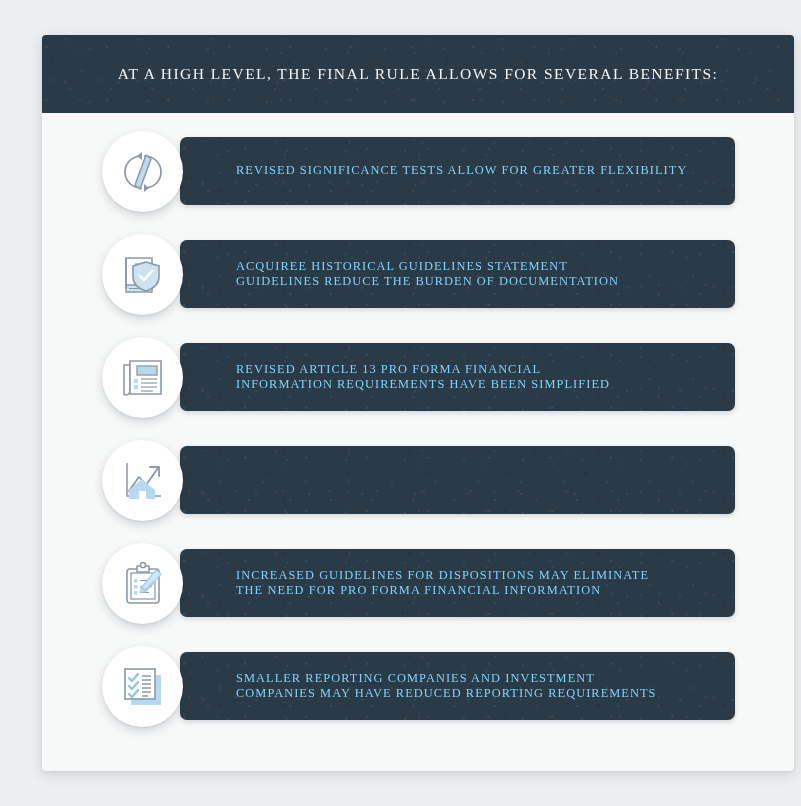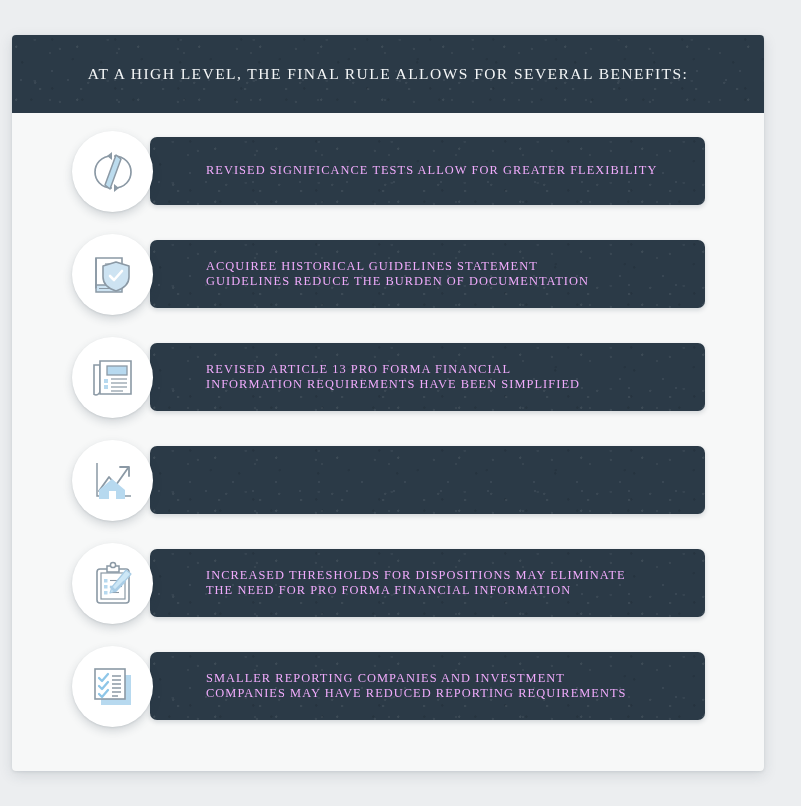--- a/index.html
+++ b/index.html
@@ -17,21 +17,21 @@
 
   .page {
     position: relative;
     width: 801px;
     height: 806px;
   }
 
   
   .card {
     position: absolute;
-    left: 12px;
+    left: 42px;
     top: 35px;
     width: 752px;
     height: 736px;
     background: #f7f8f8;
     border-radius: 4px;
     box-shadow: 0 4px 14px rgba(40,55,70,0.13), 0 1px 3px rgba(40,55,70,0.10);
     overflow: hidden;
   }
 
   
@@ -103,21 +103,21 @@
     box-shadow: 0 2px 5px rgba(40,55,70,0.18);
     overflow: hidden;
     display: flex;
     align-items: center;
   }
 
   .bar-text {
     position: relative;
     z-index: 2;
     padding-left: 56px;
-    color: #f0abfc;
+    color: #7dd3fc;
     font-size: 12.4px;
     letter-spacing: 1.05px;
     line-height: 15.5px;
     white-space: pre-line;
   }
 
   
   .icon-bubble {
     position: absolute;
     left: 60px;
@@ -218,21 +218,21 @@
             <path d="M35 14 h9 v9" fill="none" stroke="#8b99a5" stroke-width="1.8" stroke-linecap="round" stroke-linejoin="round"></path>
             <path d="M27 26 L40 37 v9 h-26 v-9 z" fill="#b7d9ef"></path>
             <rect x="24" y="38" width="7" height="8" fill="#ffffff"></rect>
           </svg>
         </div>
       </div>
 
       <div class="row">
         <div class="bar">
           <div class="noise"></div>
-          <div class="bar-text">INCREASED THRESHOLDS FOR DISPOSITIONS MAY ELIMINATE
+          <div class="bar-text">INCREASED GUIDELINES FOR DISPOSITIONS MAY ELIMINATE
 THE NEED FOR PRO FORMA FINANCIAL INFORMATION</div>
         </div>
         <div class="icon-bubble">
           <svg width="56" height="56" viewBox="0 0 56 56">
             <rect x="12" y="13" width="32" height="34" rx="3" fill="#ffffff" stroke="#8b99a5" stroke-width="1.6"></rect>
             <rect x="16" y="17" width="24" height="26" fill="#ffffff" stroke="#8b99a5" stroke-width="1.2"></rect>
             <path d="M22 10 h12 v6 h-12 z" fill="#ffffff" stroke="#8b99a5" stroke-width="1.5"></path>
             <circle cx="28" cy="9" r="2.6" fill="#ffffff" stroke="#8b99a5" stroke-width="1.5"></circle>
             <rect x="19" y="23" width="3.5" height="3.5" fill="#b7d9ef"></rect>
             <rect x="19" y="29" width="3.5" height="3.5" fill="#b7d9ef"></rect>

